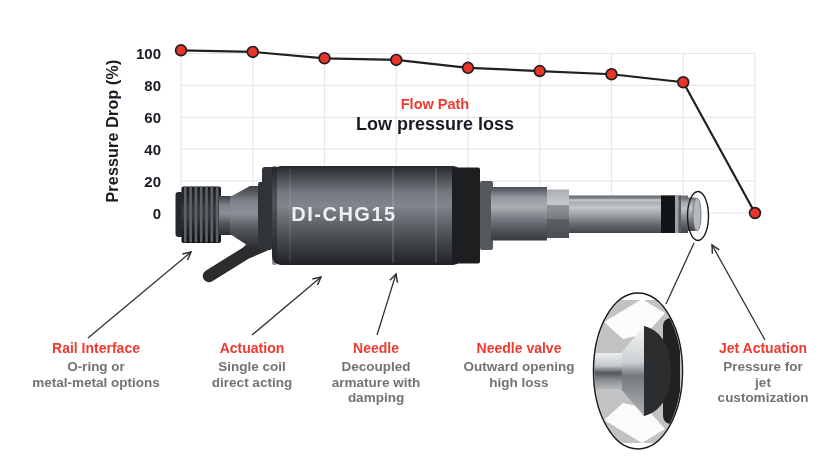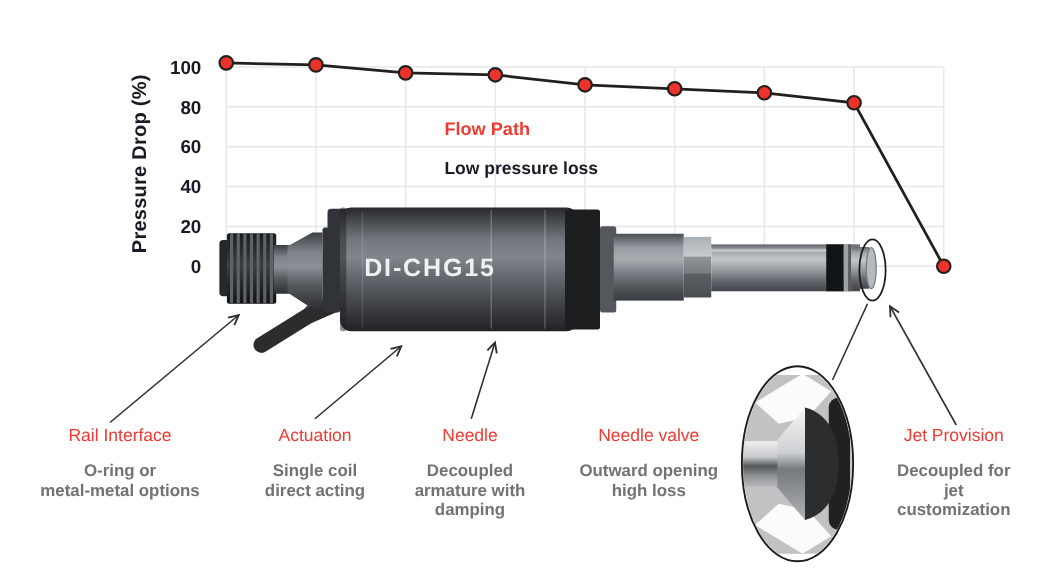--- a/index.html
+++ b/index.html
@@ -8,25 +8,25 @@
     font-family:"Liberation Sans","DejaVu Sans",sans-serif;
     --red:#ee3a31;--dark:#191a23;
   }
   #stage svg{position:absolute;top:0;left:0;}
   .tick{font:700 15px "Liberation Sans","DejaVu Sans",sans-serif;fill:var(--dark);}
   .model{font:600 20px "Liberation Sans","DejaVu Sans",sans-serif;fill:#eef0f2;letter-spacing:1.5px;text-anchor:middle;}
   .ylabel{
     position:absolute;left:113px;top:131px;transform:translate(-50%,-50%) rotate(-90deg);
     font-size:16px;font-weight:700;color:var(--dark);letter-spacing:.2px;white-space:nowrap;
   }
-  .flow-annot{position:absolute;left:417px;top:96px;transform:translateX(-50%);text-align:left;white-space:nowrap;}
+  .flow-annot{position:absolute;left:435px;top:96px;transform:translateX(-50%);text-align:center;white-space:nowrap;}
   .fa-title{font-size:14.5px;font-weight:700;color:var(--red);}
-  .fa-sub{font-size:14px;font-weight:700;color:var(--dark);margin-top:14px;}
+  .fa-sub{font-size:18px;font-weight:700;color:var(--dark);margin-top:2px;}
   .callout{position:absolute;top:340px;transform:translateX(-50%);text-align:center;white-space:nowrap;}
-  .ct{font-size:14px;font-weight:400;color:var(--red);margin-bottom:13px;}
+  .ct{font-size:14px;font-weight:700;color:var(--red);margin-bottom:3px;}
   .cd{font-size:13.5px;font-weight:600;color:#737373;line-height:15.5px;white-space:pre-line;}
 </style>
 </head>
 <body>
 
 <div id="stage" style="--red: #ee3a31; --dark: #191a23;">
 
   <svg id="chart" width="831" height="461" viewBox="0 0 831 461">
       <g>
         <line x1="181" y1="53.5" x2="181" y2="213" stroke="#e7e7e7" stroke-width="1.2"></line>
@@ -228,18 +228,18 @@
     <div class="cd">Decoupled
 armature with
 damping</div>
   </div>
   <div class="callout" style="left:519px">
     <div class="ct">Needle valve</div>
     <div class="cd">Outward opening
 high loss</div>
   </div>
   <div class="callout" style="left:763px">
-    <div class="ct">Jet Provision</div>
-    <div class="cd">Decoupled for jet
+    <div class="ct">Jet Actuation</div>
+    <div class="cd">Pressure for jet
 customization</div>
   </div>
 
 </div>
 
 </body></html>

